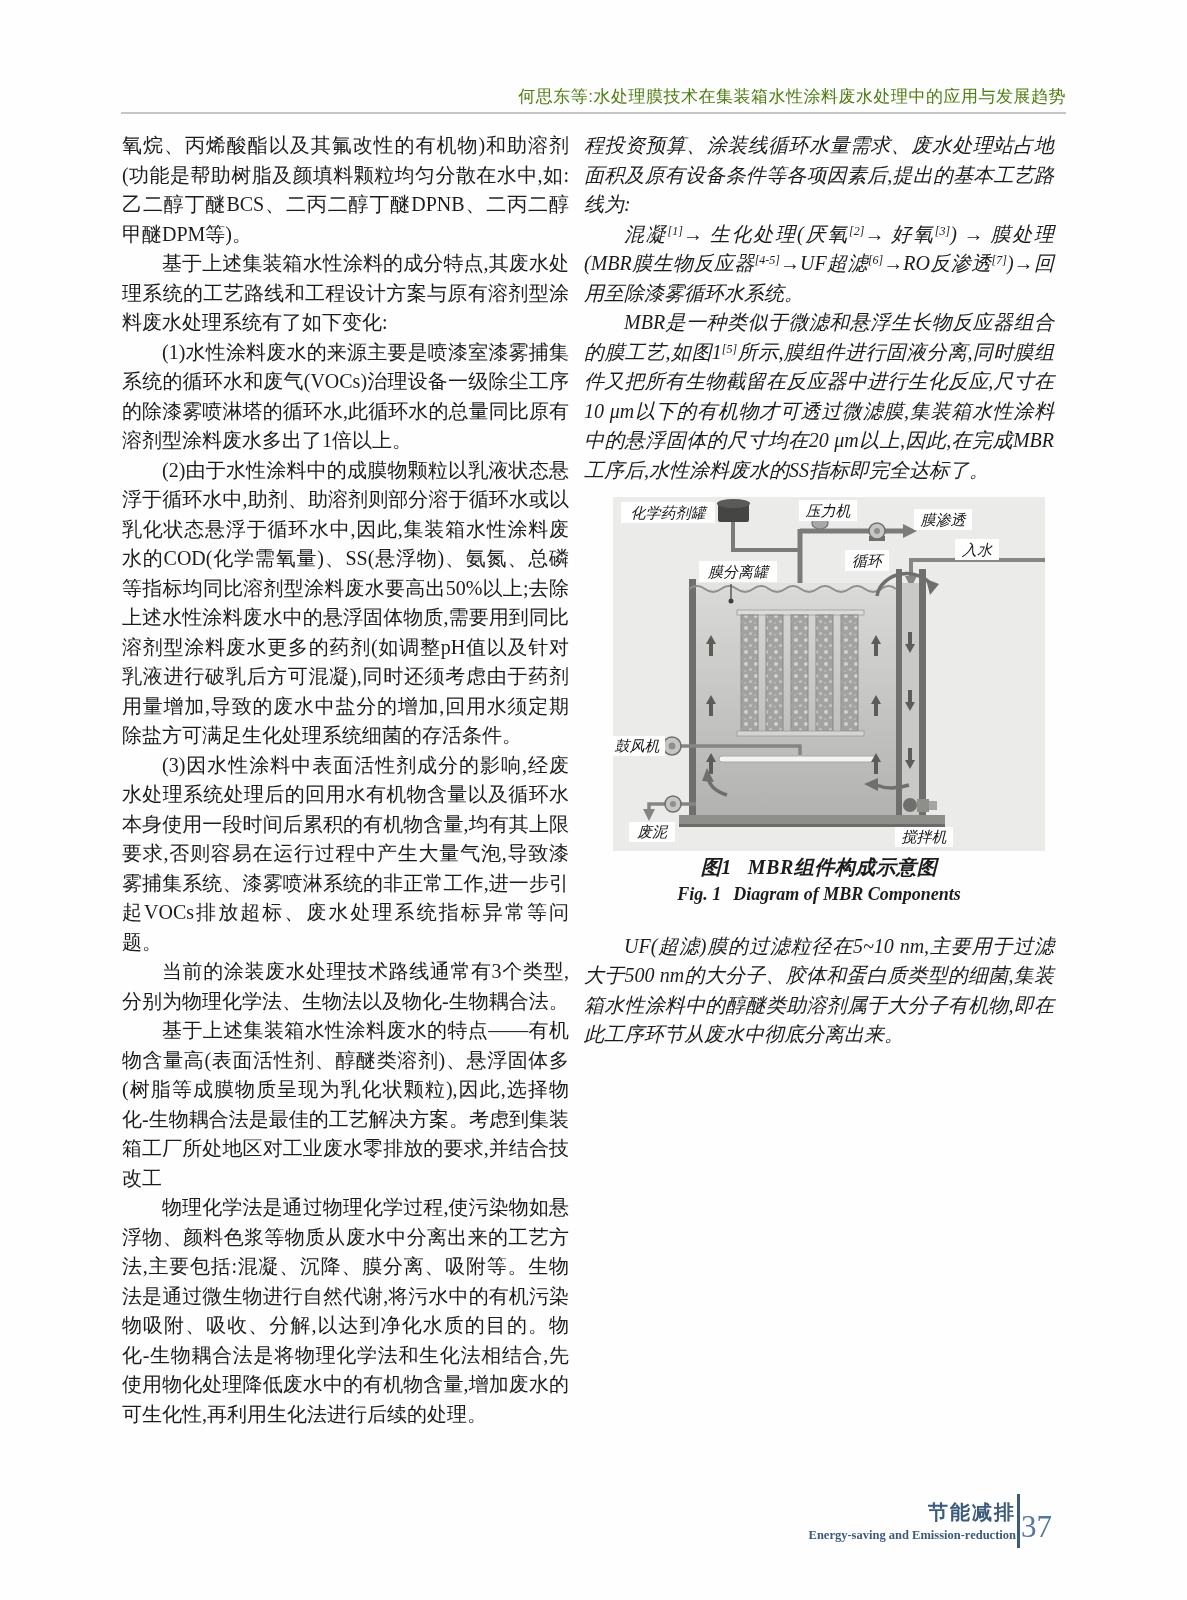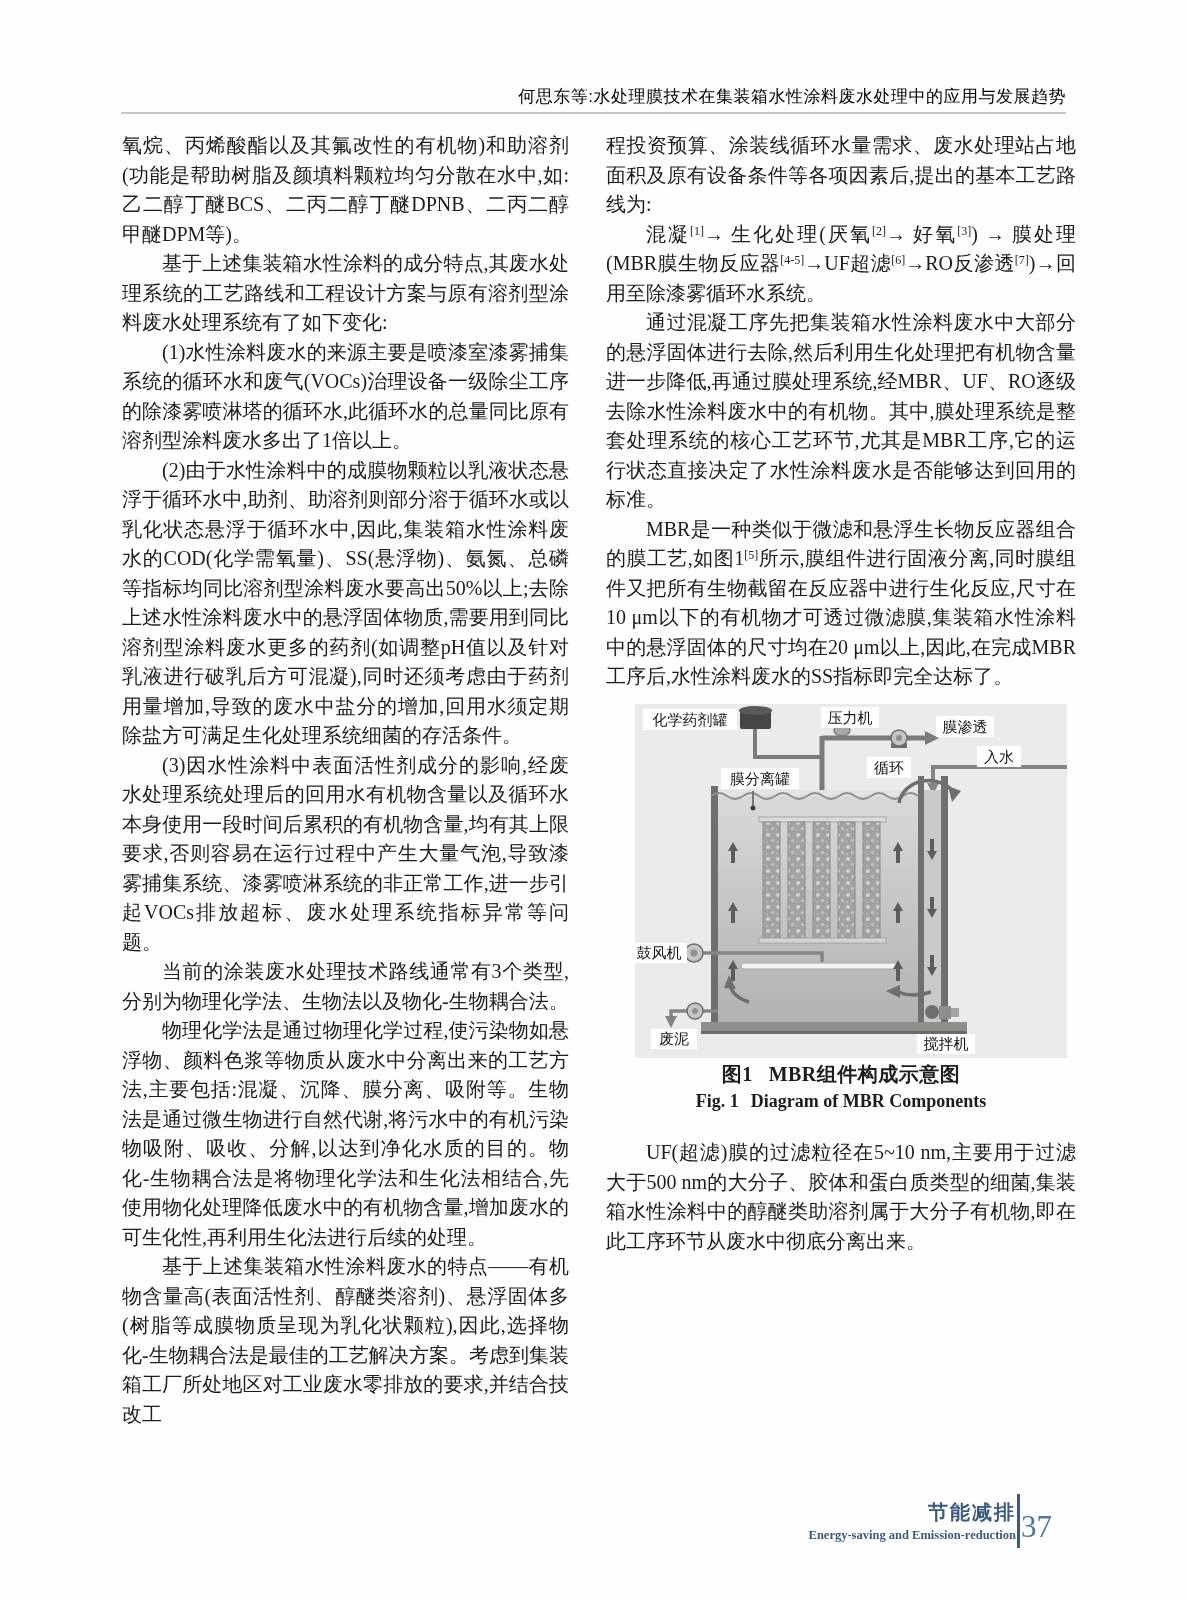--- a/index.html
+++ b/index.html
@@ -6,34 +6,34 @@
   body { background:#9a9a9a; }
   .page {
     position:relative; width:1187px; height:1600px; margin:0 auto;
     background:#fefefe; overflow:hidden;
     font-family:"Liberation Serif","DejaVu Serif",serif;
     color:#1c1c1c;
   }
   
   .running-title {
     position:absolute; top:85px; right:121px;
-    font-size:17px; color:#000000; letter-spacing:.5px;
+    font-size:17px; color:#4d7c0f; letter-spacing:.5px;
     font-family:"Liberation Sans","DejaVu Sans",sans-serif;
   }
   .header-rule {
     position:absolute; top:112px; left:121px; width:945px; height:2px;
     background:#c3c7ca;
   }
   
   .column {
     position:absolute; top:131px;
     font-size:20px; line-height:29.5px; text-align:justify;
   }
   .column-left  { left:122px; width:447px; }
-  .column-right { left:606px; width:470px; }
+  .column-right { left:584px; width:470px;font-style:italic; }
   .para { text-indent:2em; }
   .para.noindent { text-indent:0; }
   sup { font-size:12px; line-height:0; vertical-align:6px; }
   
   .figure { margin-top:8px; text-align:center; }
   .figure svg { display:block; margin:0 auto; }
   figcaption { margin-top:0; line-height:1.25; }
   .cap-cn { font-weight:bold; font-size:20px; letter-spacing:.5px; }
   .cap-en { font-weight:bold; font-size:18px; margin-top:3px; }
   .cap-gap { margin-left:16px; }
@@ -62,28 +62,27 @@
     <div class="header-rule"></div>
   </header>
 
   <section class="column column-left">
     <p class="para noindent">氧烷、丙烯酸酯以及其氟改性的有机物)和助溶剂(功能是帮助树脂及颜填料颗粒均匀分散在水中,如:乙二醇丁醚BCS、二丙二醇丁醚DPNB、二丙二醇甲醚DPM等)。</p>
     <p class="para">基于上述集装箱水性涂料的成分特点,其废水处理系统的工艺路线和工程设计方案与原有溶剂型涂料废水处理系统有了如下变化:</p>
     <p class="para">(1)水性涂料废水的来源主要是喷漆室漆雾捕集系统的循环水和废气(VOCs)治理设备一级除尘工序的除漆雾喷淋塔的循环水,此循环水的总量同比原有溶剂型涂料废水多出了1倍以上。</p>
     <p class="para">(2)由于水性涂料中的成膜物颗粒以乳液状态悬浮于循环水中,助剂、助溶剂则部分溶于循环水或以乳化状态悬浮于循环水中,因此,集装箱水性涂料废水的COD(化学需氧量)、SS(悬浮物)、氨氮、总磷等指标均同比溶剂型涂料废水要高出50%以上;去除上述水性涂料废水中的悬浮固体物质,需要用到同比溶剂型涂料废水更多的药剂(如调整pH值以及针对乳液进行破乳后方可混凝),同时还须考虑由于药剂用量增加,导致的废水中盐分的增加,回用水须定期除盐方可满足生化处理系统细菌的存活条件。</p>
     <p class="para">(3)因水性涂料中表面活性剂成分的影响,经废水处理系统处理后的回用水有机物含量以及循环水本身使用一段时间后累积的有机物含量,均有其上限要求,否则容易在运行过程中产生大量气泡,导致漆雾捕集系统、漆雾喷淋系统的非正常工作,进一步引起VOCs排放超标、废水处理系统指标异常等问题。</p>
     <p class="para">当前的涂装废水处理技术路线通常有3个类型,分别为物理化学法、生物法以及物化-生物耦合法。</p>
+    <p class="para">基于上述集装箱水性涂料废水的特点——有机物含量高(表面活性剂、醇醚类溶剂)、悬浮固体多(树脂等成膜物质呈现为乳化状颗粒),因此,选择物化-生物耦合法是最佳的工艺解决方案。考虑到集装箱工厂所处地区对工业废水零排放的要求,并结合技改工</p>
     <p class="para">物理化学法是通过物理化学过程,使污染物如悬浮物、颜料色浆等物质从废水中分离出来的工艺方法,主要包括:混凝、沉降、膜分离、吸附等。生物法是通过微生物进行自然代谢,将污水中的有机污染物吸附、吸收、分解,以达到净化水质的目的。物化-生物耦合法是将物理化学法和生化法相结合,先使用物化处理降低废水中的有机物含量,增加废水的可生化性,再利用生化法进行后续的处理。</p>
-    <p class="para">基于上述集装箱水性涂料废水的特点——有机物含量高(表面活性剂、醇醚类溶剂)、悬浮固体多(树脂等成膜物质呈现为乳化状颗粒),因此,选择物化-生物耦合法是最佳的工艺解决方案。考虑到集装箱工厂所处地区对工业废水零排放的要求,并结合技改工</p>
   </section>
 
   <section class="column column-right">
     <p class="para noindent">程投资预算、涂装线循环水量需求、废水处理站占地面积及原有设备条件等各项因素后,提出的基本工艺路线为:</p>
     <p class="para">混凝<sup>[1]</sup>→ 生化处理(厌氧<sup>[2]</sup>→ 好氧<sup>[3]</sup>) → 膜处理(MBR膜生物反应器<sup>[4-5]</sup>→UF超滤<sup>[6]</sup>→RO反渗透<sup>[7]</sup>)→回用至除漆雾循环水系统。</p>
-    <p class="para">通过混凝工序先把集装箱水性涂料废水中大部分的悬浮固体进行去除,然后利用生化处理把有机物含量进一步降低,再通过膜处理系统,经MBR、UF、RO逐级去除水性涂料废水中的有机物。其中,膜处理系统是整套处理系统的核心工艺环节,尤其是MBR工序,它的运行状态直接决定了水性涂料废水是否能够达到回用的标准。</p>
     <p class="para">MBR是一种类似于微滤和悬浮生长物反应器组合的膜工艺,如图1<sup>[5]</sup>所示,膜组件进行固液分离,同时膜组件又把所有生物截留在反应器中进行生化反应,尺寸在10 μm以下的有机物才可透过微滤膜,集装箱水性涂料中的悬浮固体的尺寸均在20 μm以上,因此,在完成MBR工序后,水性涂料废水的SS指标即完全达标了。</p>
 
     <figure class="figure">
       <svg width="452" height="362" viewBox="0 0 452 362">
         <defs>
           <linearGradient id="tankFill" x1="0" y1="0" x2="0" y2="1">
             <stop offset="0" stop-color="#dadbd8"></stop>
             <stop offset="1" stop-color="#b2b3b0"></stop>
           </linearGradient>
           <pattern id="speckle" width="10" height="12" patternUnits="userSpaceOnUse">

